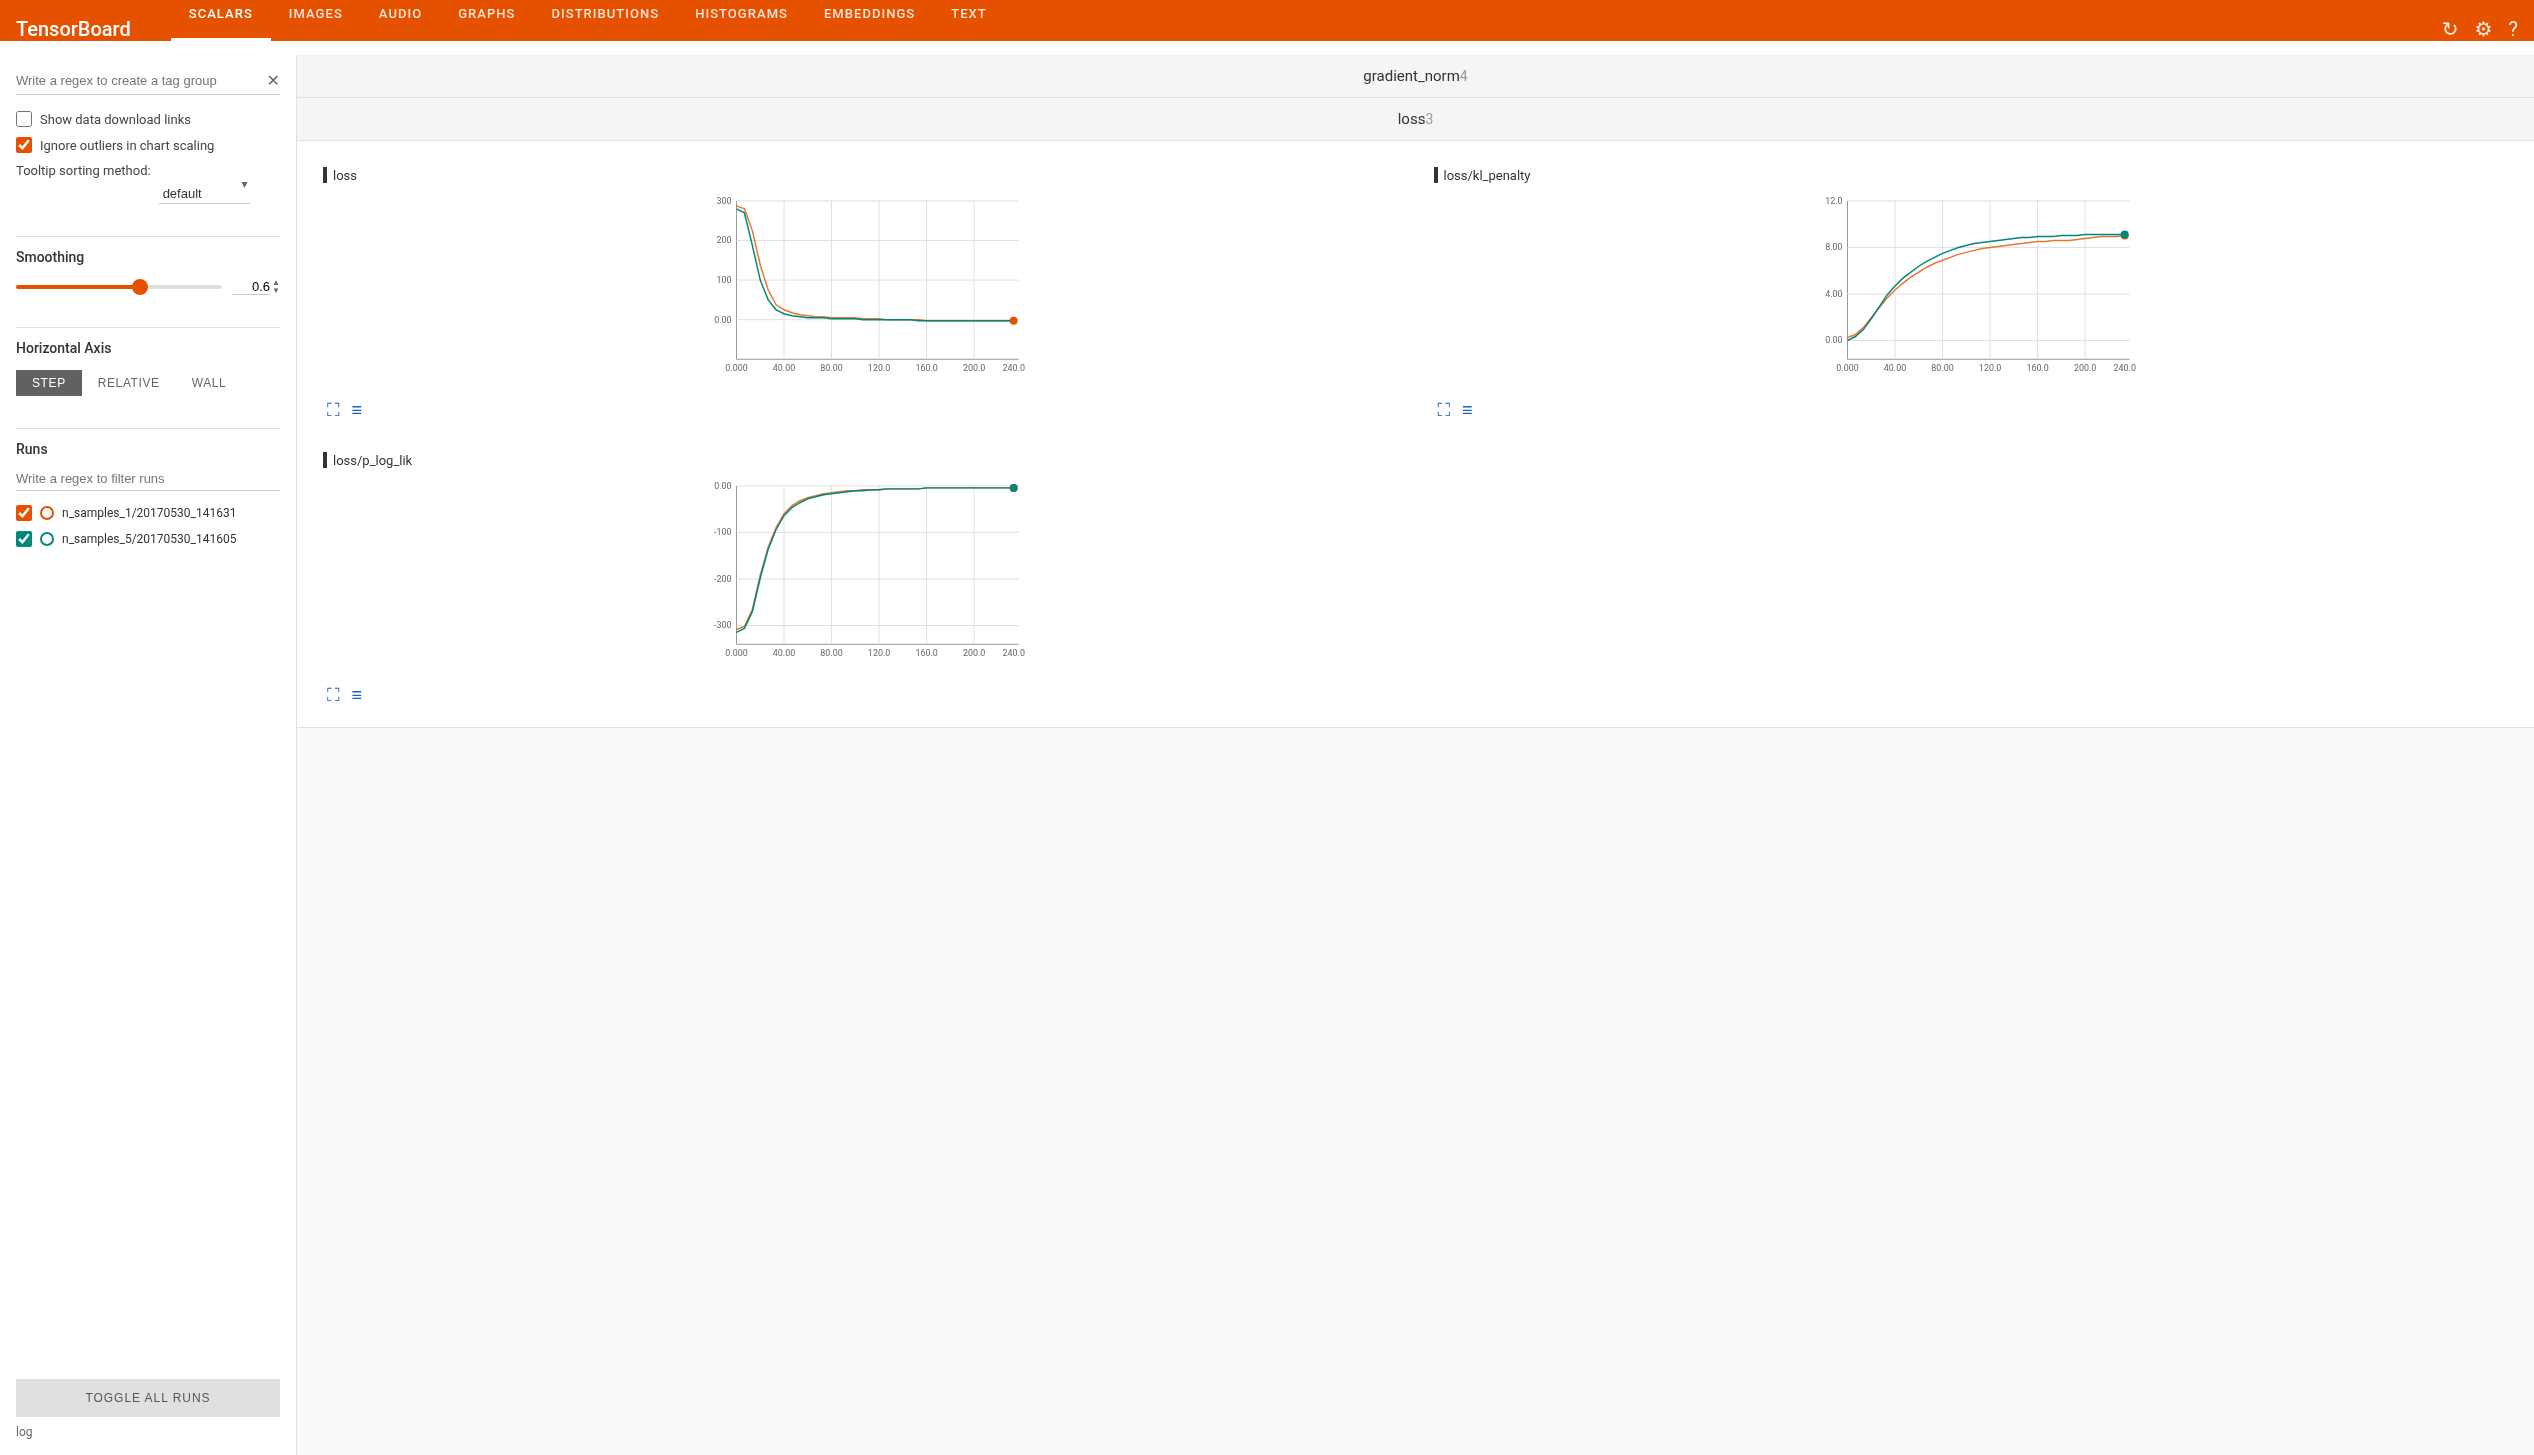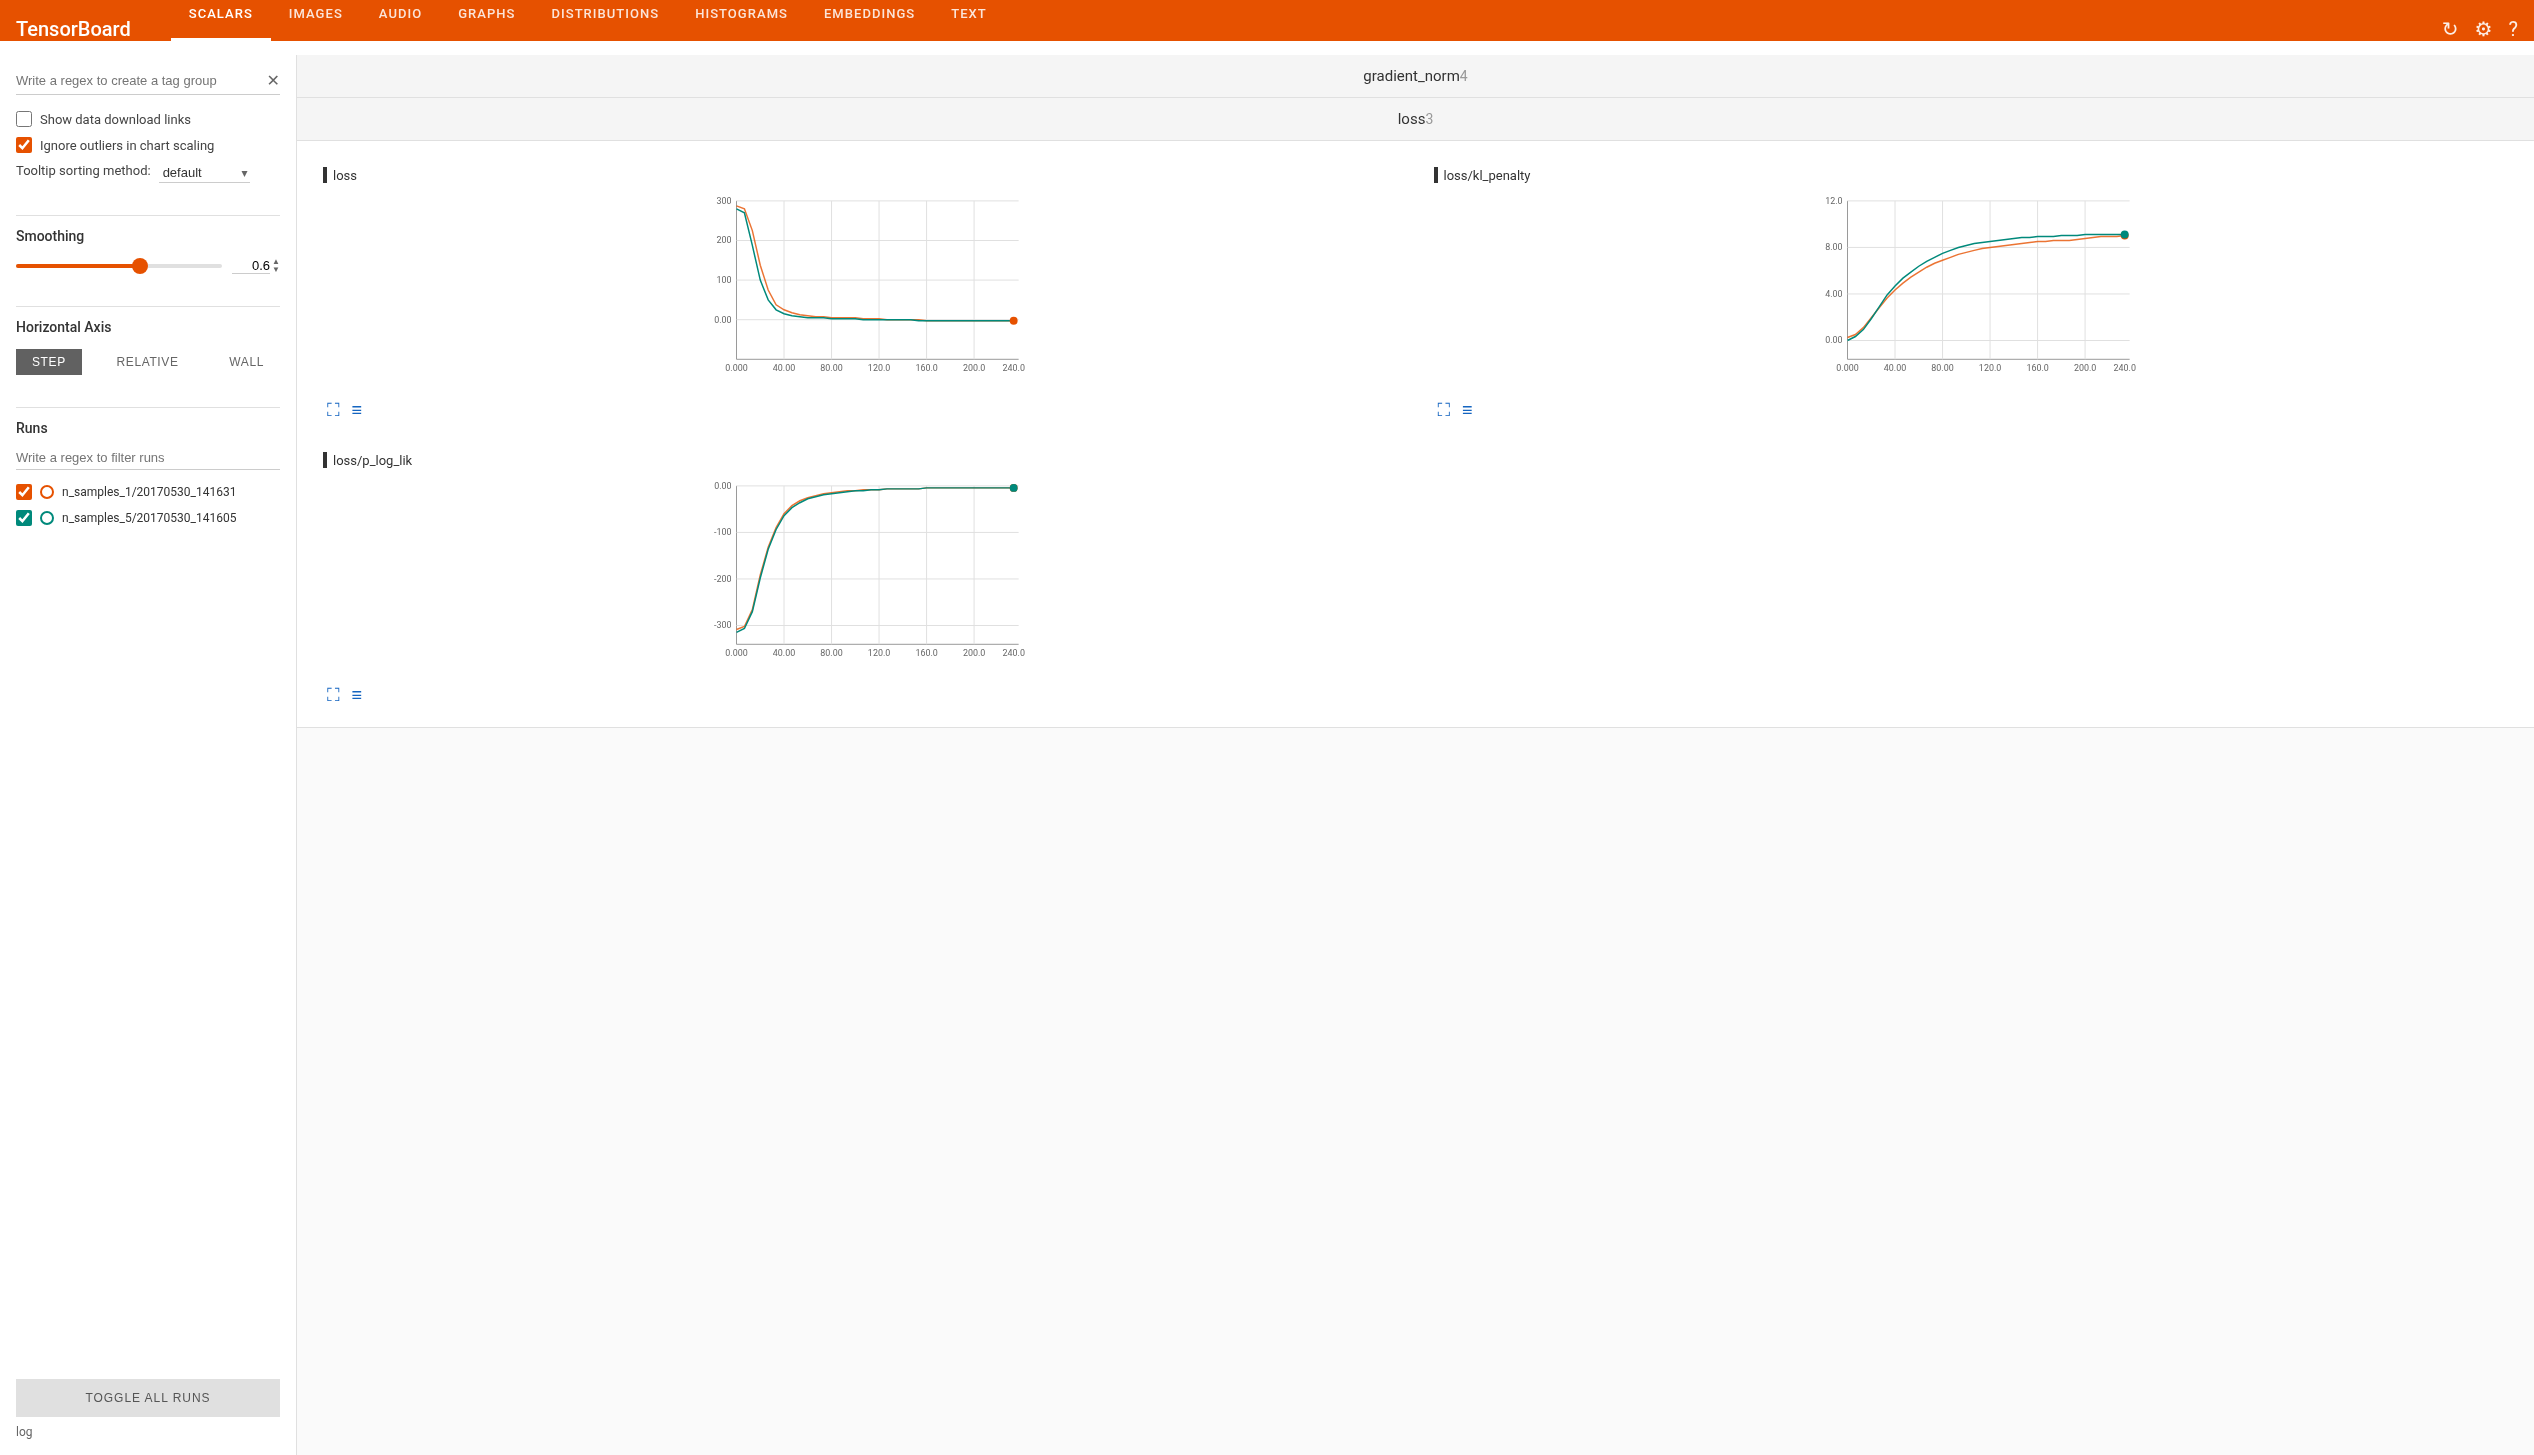--- a/index.html
+++ b/index.html
@@ -131,20 +131,21 @@
     .tooltip-select {
       border: none;
       border-bottom: 1px solid #ccc;
       background: transparent;
       font-size: 13px;
       color: #333;
       padding: 2px 20px 2px 4px;
       cursor: pointer;
       outline: none;
       appearance: none;
+      margin-top: 21px;
       -webkit-appearance: none;
     }
     .select-wrapper {
       position: relative;
       display: inline-flex;
       align-items: center;
     }
     .select-wrapper::after {
       content: '▾';
       position: absolute;
@@ -219,21 +220,20 @@
       font-size: 8px;
       color: #666;
       cursor: pointer;
       line-height: 1;
       user-select: none;
     }
 
     
     .axis-buttons {
       display: flex;
-      justify-content: space-between;
     }
     .axis-btn {
       padding: 6px 16px;
       font-size: 12px;
       font-weight: 500;
       letter-spacing: 0.05em;
       cursor: pointer;
       border: none;
       background: transparent;
       color: #666;

